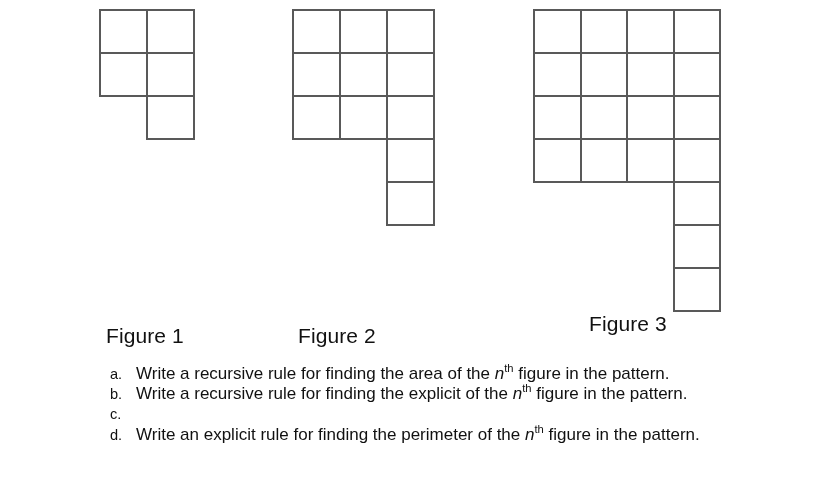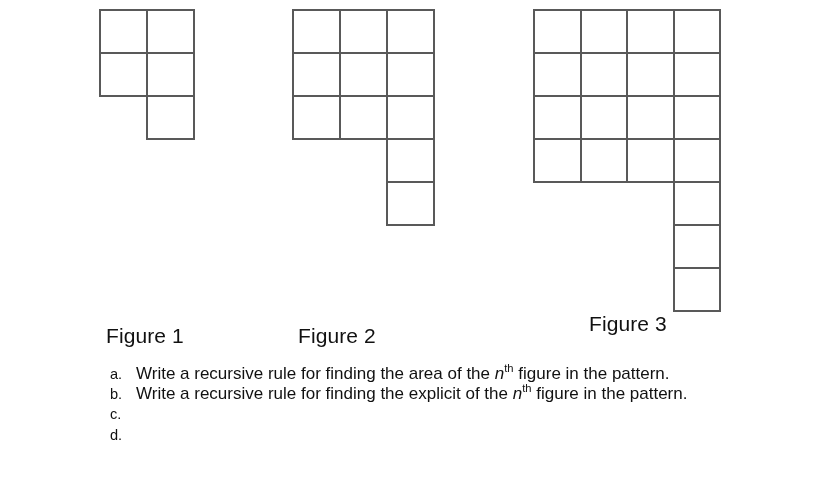--- a/index.html
+++ b/index.html
@@ -134,15 +134,16 @@
       </div>
       <div class="q-item">
         <span class="q-marker">b.</span>
         <span class="q-text"><span>Write a recursive rule for finding the explicit of the </span><i>n</i><sup>th</sup><span> figure in the pattern.</span></span>
       </div>
       <div class="q-item">
         <span class="q-marker">c.</span>
       </div>
       <div class="q-item">
         <span class="q-marker">d.</span>
+        <span class="q-text"><span>Write an explicit rule for finding the perimeter of the </span><i>n</i><sup>th</sup><span> figure in the pattern.</span></span>
       </div>
     </div>
 </div>
 
 </body></html>

